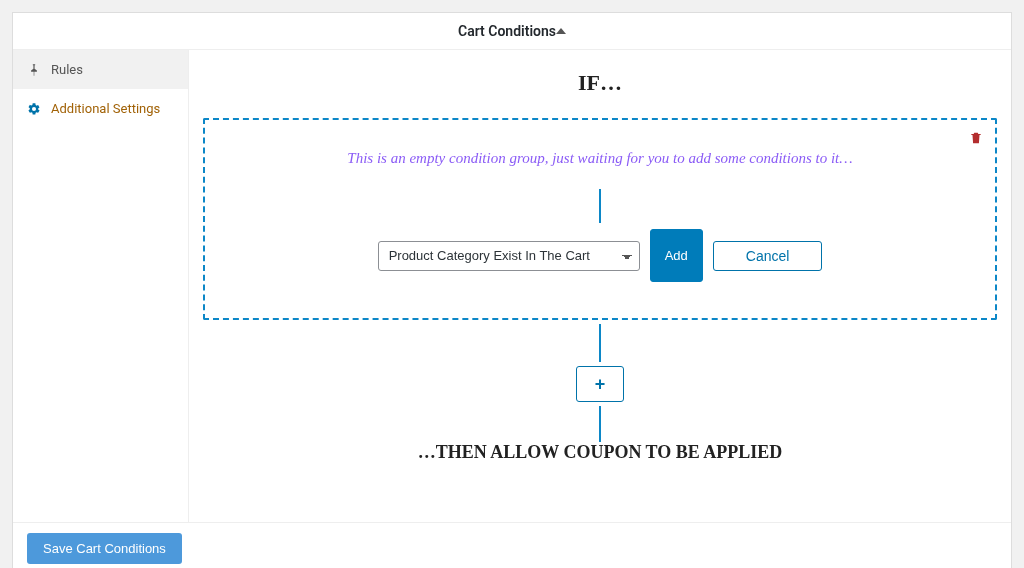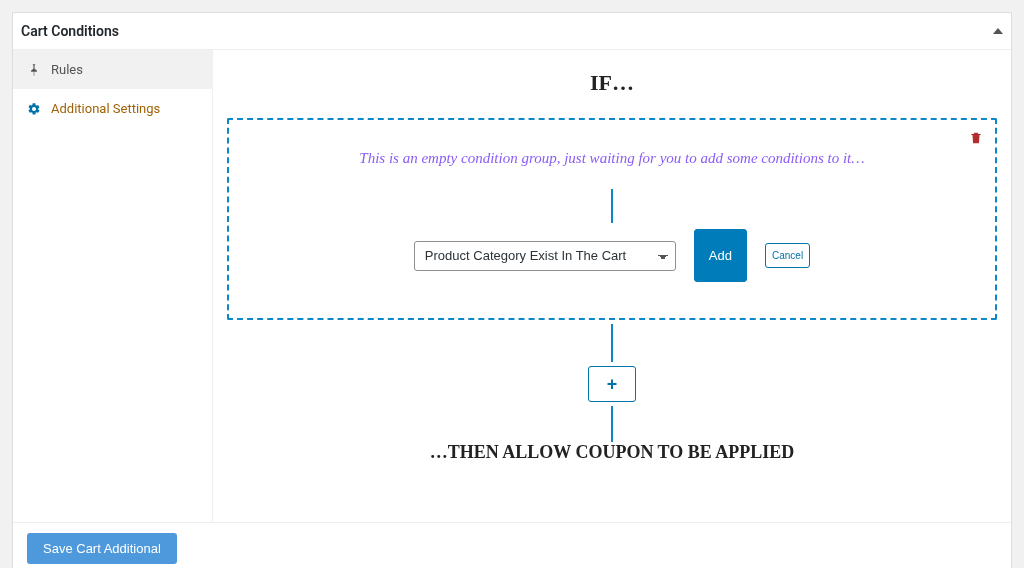--- a/index.html
+++ b/index.html
@@ -1,45 +1,45 @@
 <!DOCTYPE html>
 <html><head>
 <meta charset="utf-8">
 <style>
   * { box-sizing: border-box; margin: 0; padding: 0; }
   html, body { width: 1024px; height: 568px; font-family: -apple-system, BlinkMacSystemFont, "Segoe UI", Roboto, Oxygen, Ubuntu, sans-serif; background: #f1f1f1; font-size: 13px; color: #444; }
   .outer { padding: 12px; }
   .panel { background: #fff; border: 1px solid #ddd; }
-  .panel-header { display: flex; align-items: center; justify-content: space-between; padding: 10px 8px; border-bottom: 1px solid #eee; }
+  .panel-header { display: flex; align-items: center; justify-content: center; padding: 10px 16px; border-bottom: 1px solid #eee; }
   .panel-title { font-weight: 600; font-size: 14px; color: #23282d; }
   .collapse-caret { width: 0; height: 0; border-left: 5px solid transparent; border-right: 5px solid transparent; border-bottom: 6px solid #555; cursor: pointer; }
   .body { display: flex; min-height: 472px; }
-  .sidebar { width: 200px; border-right: 1px solid #eee; }
+  .sidebar { width: 176px; border-right: 1px solid #eee; }
   .side-item { display: flex; align-items: center; gap: 10px; padding: 12px 14px; cursor: pointer; color: #a16207; font-size: 13px; }
   .side-item.active { background: #f1f1f1; color: #555; }
   .side-item.active .side-label { color: #555; }
   .icon { display: inline-block; width: 14px; height: 14px; }
   .pushpin { position: relative; }
   .pushpin svg, .gear svg { width: 14px; height: 14px; display:block; }
   .gear svg { fill: #0073aa; }
   .pushpin svg { fill: #555; }
   .main { flex: 1; padding: 20px 14px 6px 14px; display: flex; flex-direction: column; }
   .if-heading, .then-heading { text-align: center; font-family: Georgia, "Times New Roman", serif; font-weight: 700; color: #222; }
   .if-heading { font-size: 22px; margin-bottom: 22px; }
   .then-heading { font-size: 18px; }
   .group-box { border: 2px dashed #0c87c7; border-radius: 2px; padding: 28px 18px 36px 18px; position: relative; }
   .trash { position: absolute; top: 10px; right: 12px; cursor: pointer; }
   .trash svg { width: 14px; height: 16px; fill: #b32d2e; }
   .empty-msg { text-align: center; color: #8b5cf6; font-style: italic; font-family: Georgia, serif; font-size: 15px; margin-top: 2px; }
   .vline { width: 2px; background: #0c87c7; margin: 0 auto; }
   .vl-a { height: 34px; margin-top: 22px; }
-  .add-row { display: flex; align-items: center; justify-content: center; gap: 18px; margin-top: 6px; }
+  .add-row { display: flex; align-items: center; justify-content: center; gap: 10px; margin-top: 6px; }
   .select { appearance: none; -webkit-appearance: none; background: #fff; border: 1px solid #8c8f94; border-radius: 3px; padding: 6px 28px 6px 10px; font-size: 13px; color: #2c3338; min-width: 262px; height: 30px; cursor: pointer; background-image: linear-gradient(45deg, transparent 50%, #555 50%), linear-gradient(135deg, #555 50%, transparent 50%); background-position: right 12px top 13px, right 7px top 13px; background-size: 5px 5px, 5px 5px; background-repeat: no-repeat; }
   .btn-primary { background: #007cba; color: #fff; border: 1px solid #007cba; border-radius: 3px; padding: 18px 14px; font-size: 13px; cursor: pointer; }
-  .btn-outline { background: #fff; color: #0073aa; border: 1px solid #0073aa; border-radius: 3px; padding: 6px 6px; font-size: 10px; cursor: pointer; }
+  .btn-outline { background: #fff; color: #0073aa; border: 1px solid #0073aa; border-radius: 3px; padding: 6px 32px; font-size: 14px; cursor: pointer; }
   .vl-b { height: 38px; margin-top: 4px; }
   .add-or { display: flex; justify-content: center; margin-top: 4px; }
   .btn-or { background: #fff; color: #0073aa; border: 1px solid #0073aa; border-radius: 3px; padding: 8px 18px; font-size: 15px; font-weight: 700; cursor: pointer; display: inline-flex; align-items: center; gap: 8px; }
   .plus { font-size: 18px; line-height: 1; font-weight: 700; }
   .vl-c { height: 36px; margin-top: 4px; }
   .footer { border-top: 1px solid #eee; padding: 10px 14px; }
   .btn-save { background: #3a8fd8; color: #fff; border: none; border-radius: 3px; padding: 8px 16px; font-size: 13px; cursor: pointer; opacity: 0.9; }
 </style>
 </head>
 <body>
@@ -94,16 +94,16 @@
           <button class="btn-or">
             <span class="plus">+</span>
           </button>
         </div>
         <div class="vline vl-c"></div>
 
         <div class="then-heading">…THEN ALLOW COUPON TO BE APPLIED</div>
       </div>
     </div>
     <div class="footer">
-      <button class="btn-save">Save Cart Additional</button>
+      <button class="btn-save">Save Cart Conditions</button>
     </div>
   </div>
 </div>
 
 </body></html>

